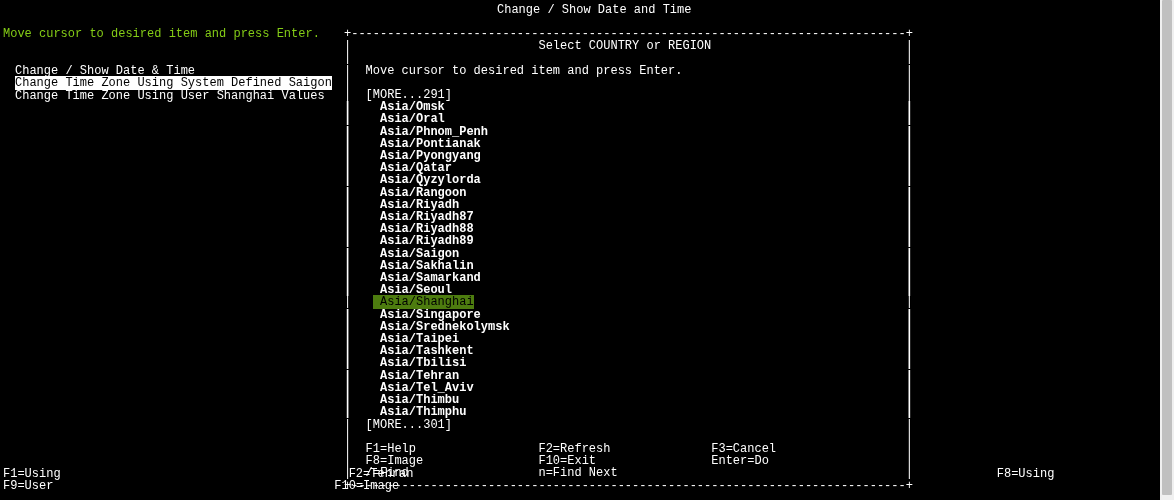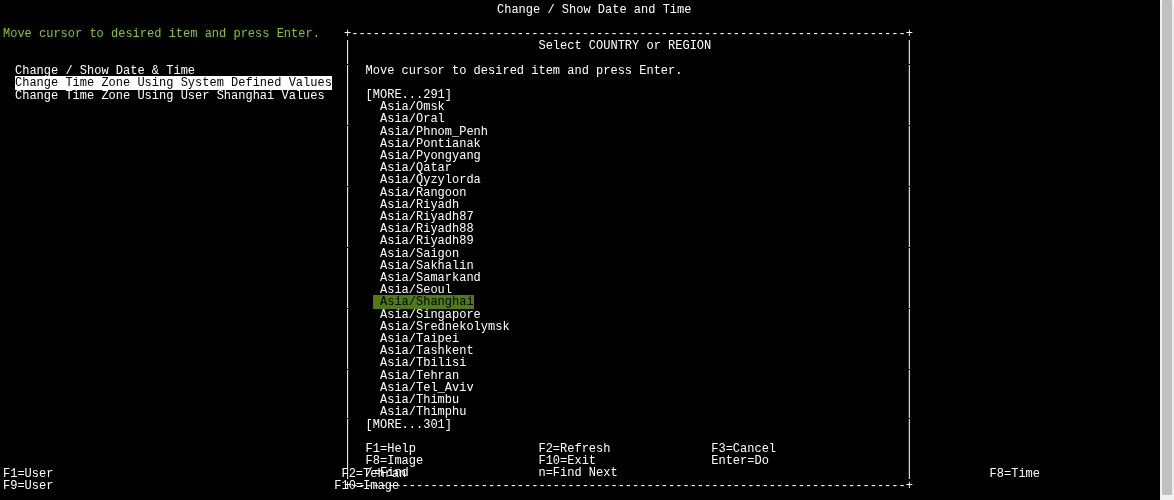--- a/index.html
+++ b/index.html
@@ -72,20 +72,21 @@
       position: absolute;
       top: 28px;
       left: 344px;
       color: #fff;
     }
     .dialog-row {
       display: block;
     }
     .list-item {
       color: #fff;
+      font-weight: bold;
     }
     .list-item-selected {
       background: #4d7c0f;
       color: #000;
     }
     .bottom-keys {
       position: absolute;
       top: 468px;
       left: 3px;
       color: #fff;
@@ -95,27 +96,27 @@
 <body>
 
 
 
 <div class="header-title">Change / Show Date and Time</div>
 
 <div class="main-instruction">Move cursor to desired item and press Enter.</div>
 
 <div class="menu-items">
 <span class="menu-item">Change / Show Date &amp; Time</span>
-<span class="menu-item selected">Change Time Zone Using System Defined Values</span>
+<span class="menu-item selected">Change Time Zone Using System Defined Saigon</span>
 <span class="menu-item">Change Time Zone Using User Shanghai Values</span>
 </div>
 
 <div class="dialog" id="dialog-container"><span class="dialog-row">+-----------------------------------------------------------------------------+</span><span class="dialog-row">|                          Select COUNTRY or REGION                           |</span><span class="dialog-row">|                                                                             |</span><span class="dialog-row">|  Move cursor to desired item and press Enter.                               |</span><span class="dialog-row">|                                                                             |</span><span class="dialog-row">|  [MORE...291]                                                               |</span><span class="dialog-row list-item">|    Asia/Omsk                                                                |</span><span class="dialog-row list-item">|    Asia/Oral                                                                |</span><span class="dialog-row list-item">|    Asia/Phnom_Penh                                                          |</span><span class="dialog-row list-item">|    Asia/Pontianak                                                           |</span><span class="dialog-row list-item">|    Asia/Pyongyang                                                           |</span><span class="dialog-row list-item">|    Asia/Qatar                                                               |</span><span class="dialog-row list-item">|    Asia/Qyzylorda                                                           |</span><span class="dialog-row list-item">|    Asia/Rangoon                                                             |</span><span class="dialog-row list-item">|    Asia/Riyadh                                                              |</span><span class="dialog-row list-item">|    Asia/Riyadh87                                                            |</span><span class="dialog-row list-item">|    Asia/Riyadh88                                                            |</span><span class="dialog-row list-item">|    Asia/Riyadh89                                                            |</span><span class="dialog-row list-item">|    Asia/Saigon                                                              |</span><span class="dialog-row list-item">|    Asia/Sakhalin                                                            |</span><span class="dialog-row list-item">|    Asia/Samarkand                                                           |</span><span class="dialog-row list-item">|    Asia/Seoul                                                               |</span><span class="dialog-row">|   <span class="list-item-selected"> Asia/Shanghai</span>                                                            |</span><span class="dialog-row list-item">|    Asia/Singapore                                                           |</span><span class="dialog-row list-item">|    Asia/Srednekolymsk                                                       |</span><span class="dialog-row list-item">|    Asia/Taipei                                                              |</span><span class="dialog-row list-item">|    Asia/Tashkent                                                            |</span><span class="dialog-row list-item">|    Asia/Tbilisi                                                             |</span><span class="dialog-row list-item">|    Asia/Tehran                                                              |</span><span class="dialog-row list-item">|    Asia/Tel_Aviv                                                            |</span><span class="dialog-row list-item">|    Asia/Thimbu                                                              |</span><span class="dialog-row list-item">|    Asia/Thimphu                                                             |</span><span class="dialog-row">|  [MORE...301]                                                               |</span><span class="dialog-row">|                                                                             |</span><span class="dialog-row">|  F1=Help                 F2=Refresh              F3=Cancel                  |</span><span class="dialog-row">|  F8=Image                F10=Exit                Enter=Do                   |</span><span class="dialog-row">|  /=Find                  n=Find Next                                        |</span><span class="dialog-row">+-----------------------------------------------------------------------------+</span></div>
 
-<div class="bottom-keys"><span>F1=User</span>                                        <span>F2=Tehran</span>                                                                                 <span>F8=Time</span>
+<div class="bottom-keys"><span>F1=Using</span>                                        <span>F2=Tehran</span>                                                                                 <span>F8=Using</span>
 <span>F9=User</span>                                       <span>F10=Image</span></div>
 
 <div class="scrollbar">
   <div class="scrollbar-arrow-up">▲</div>
   <div class="scrollbar-thumb"></div>
 </div>
 
 
 
 

